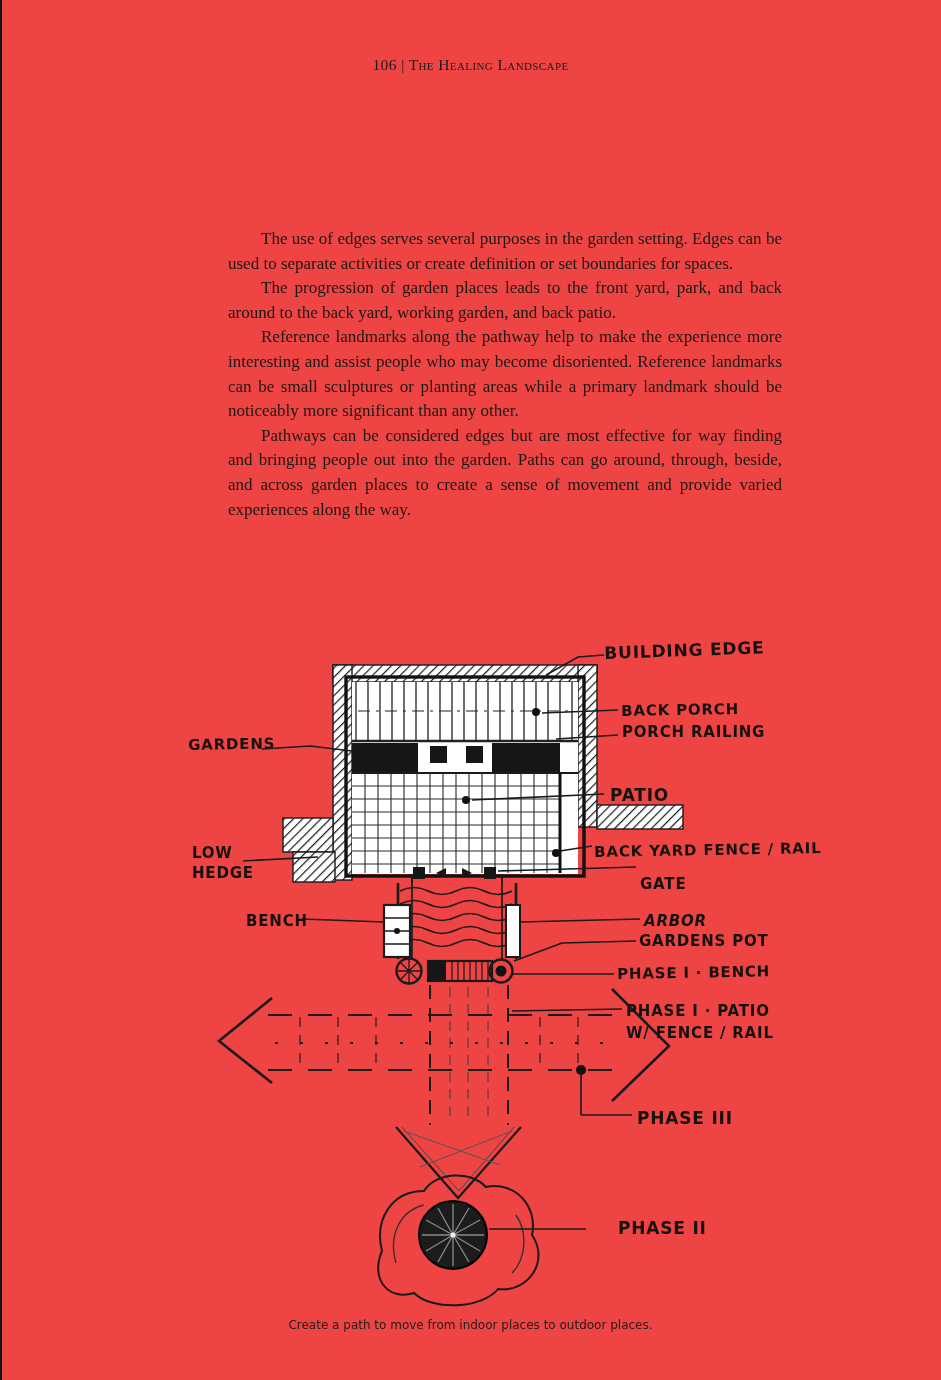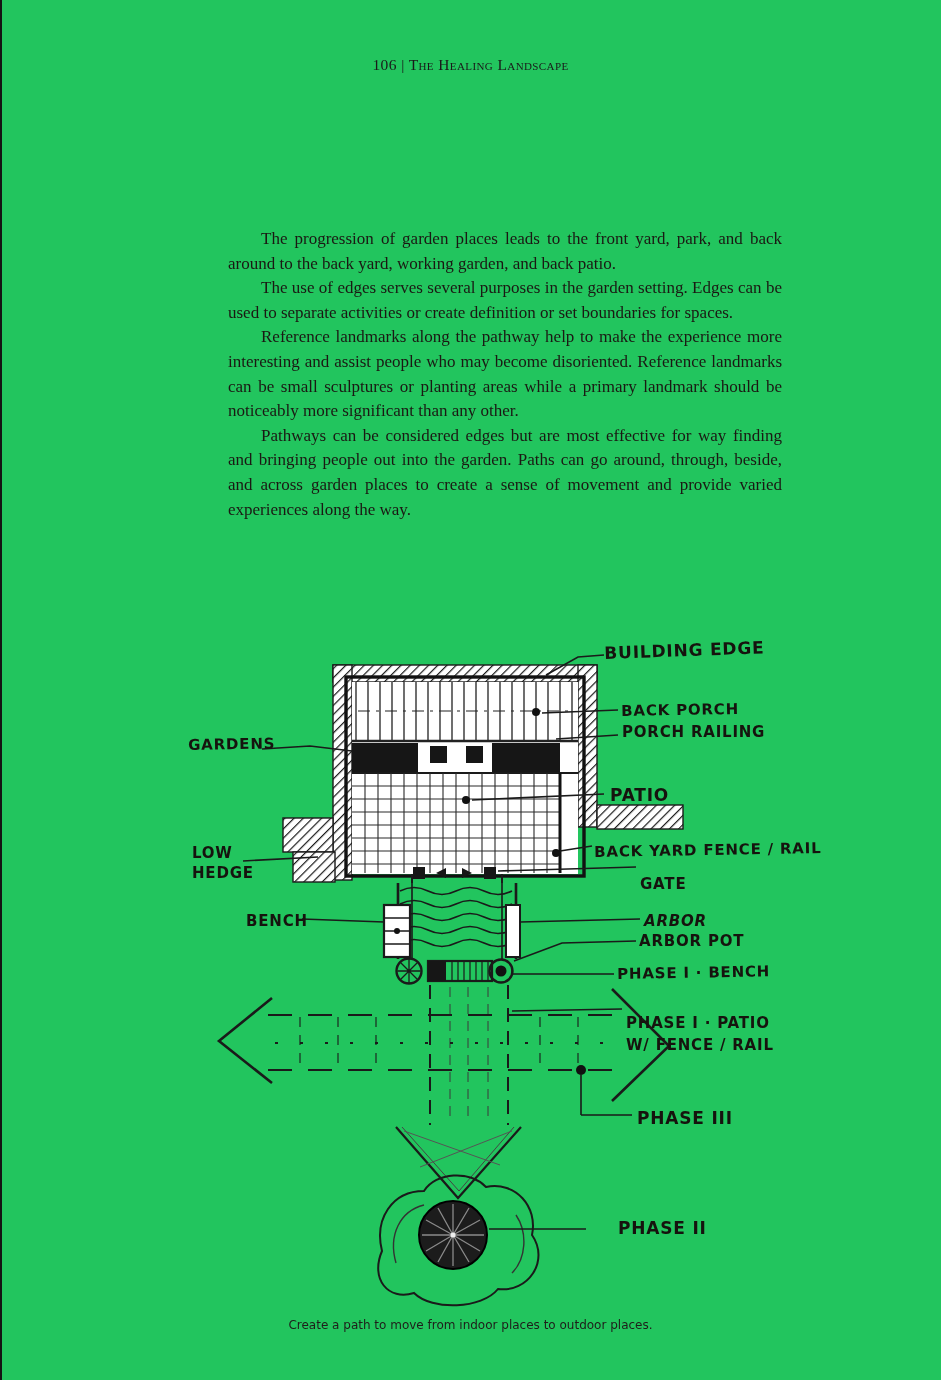--- a/index.html
+++ b/index.html
@@ -1,18 +1,18 @@
 <!DOCTYPE html>
 <html><head>
 <meta charset="utf-8">
 <style>
   html,body { margin:0; padding:0; background:#ffffff; }
   .page {
     position:relative; width:941px; height:1380px;
-    background:#22c55e; overflow:hidden;
+    background:#ef4444; overflow:hidden;
     font-family:"Liberation Serif", serif; color:#171513;
   }
   .scan-edge { position:absolute; left:0; top:0; width:2px; height:1380px; background:#141414; }
   .running-head {
     position:absolute; top:56px; left:0; width:100%;
     text-align:center; font-size:15.5px; letter-spacing:.4px;
     font-variant:small-caps; color:#1a1a1a;
   }
   .body-text { position:absolute; left:228px; top:227px; width:554px; }
   .body-text p {
@@ -37,22 +37,22 @@
 <body>
 
 <div class="page">
   <div class="scan-edge"></div>
 
   <div class="running-head">
     <span>106 | The Healing Landscape</span>
   </div>
 
   <div class="body-text">
+    <p>The use of edges serves several purposes in the garden setting. Edges can be used to separate activities or create definition or set boundaries for spaces.</p>
     <p>The progression of garden places leads to the front yard, park, and back around to the back yard, working garden, and back patio.</p>
-    <p>The use of edges serves several purposes in the garden setting. Edges can be used to separate activities or create definition or set boundaries for spaces.</p>
     <p>Reference landmarks along the pathway help to make the experience more interesting and assist people who may become disoriented. Reference landmarks can be small sculptures or planting areas while a primary landmark should be noticeably more significant than any other.</p>
     <p>Pathways can be considered edges but are most effective for way finding and bringing people out into the garden. Paths can go around, through, beside, and across garden places to create a sense of movement and provide varied experiences along the way.</p>
   </div>
 
   <div class="figure">
     <svg width="941" height="700" viewBox="0 0 941 700">
       <defs>
         <pattern id="hatch" width="6.5" height="6.5" patternTransform="rotate(45)" patternUnits="userSpaceOnUse">
           <rect width="6.5" height="6.5" fill="#ffffff"></rect>
           <line x1="0" y1="0" x2="0" y2="6.5" stroke="#1a1a1a" stroke-width="2.4"></line>
@@ -186,22 +186,22 @@
     <div class="lbl" style="left:621px; top:87px; transform:rotate(-1deg);">BACK PORCH</div>
     <div class="lbl" style="left:622px; top:108px;">PORCH RAILING</div>
     <div class="lbl" style="left:188px; top:121px; transform:rotate(-1deg);">GARDENS</div>
     <div class="lbl big" style="left:610px; top:170px;">PATIO</div>
     <div class="lbl pre" style="left:192px; top:228px;">LOW
 HEDGE</div>
     <div class="lbl" style="left:594px; top:228px; transform:rotate(-1deg);">BACK YARD FENCE / RAIL</div>
     <div class="lbl" style="left:640px; top:260px;">GATE</div>
     <div class="lbl" style="left:246px; top:297px;">BENCH</div>
     <div class="lbl" style="left:644px; top:297px;font-style:italic;">ARBOR</div>
-    <div class="lbl" style="left:639px; top:317px;">ARBOR POT</div>
+    <div class="lbl" style="left:639px; top:317px;">GARDENS POT</div>
     <div class="lbl" style="left:617px; top:350px; transform:rotate(-1deg);">PHASE I · BENCH</div>
-    <div class="lbl pre" style="left:626px; top:385px; line-height:22px;margin-top:12px;">PHASE I · PATIO
+    <div class="lbl pre" style="left:626px; top:385px; line-height:22px;">PHASE I · PATIO
 W/ FENCE / RAIL</div>
     <div class="lbl big" style="left:637px; top:493px;text-align:center;">PHASE III</div>
     <div class="lbl big" style="left:593px; top:603px;margin-left:25px;">PHASE II</div>
   </div>
 
   <div class="caption">Create a path to move from indoor places to outdoor places.</div>
 </div>
 
 </body></html>

